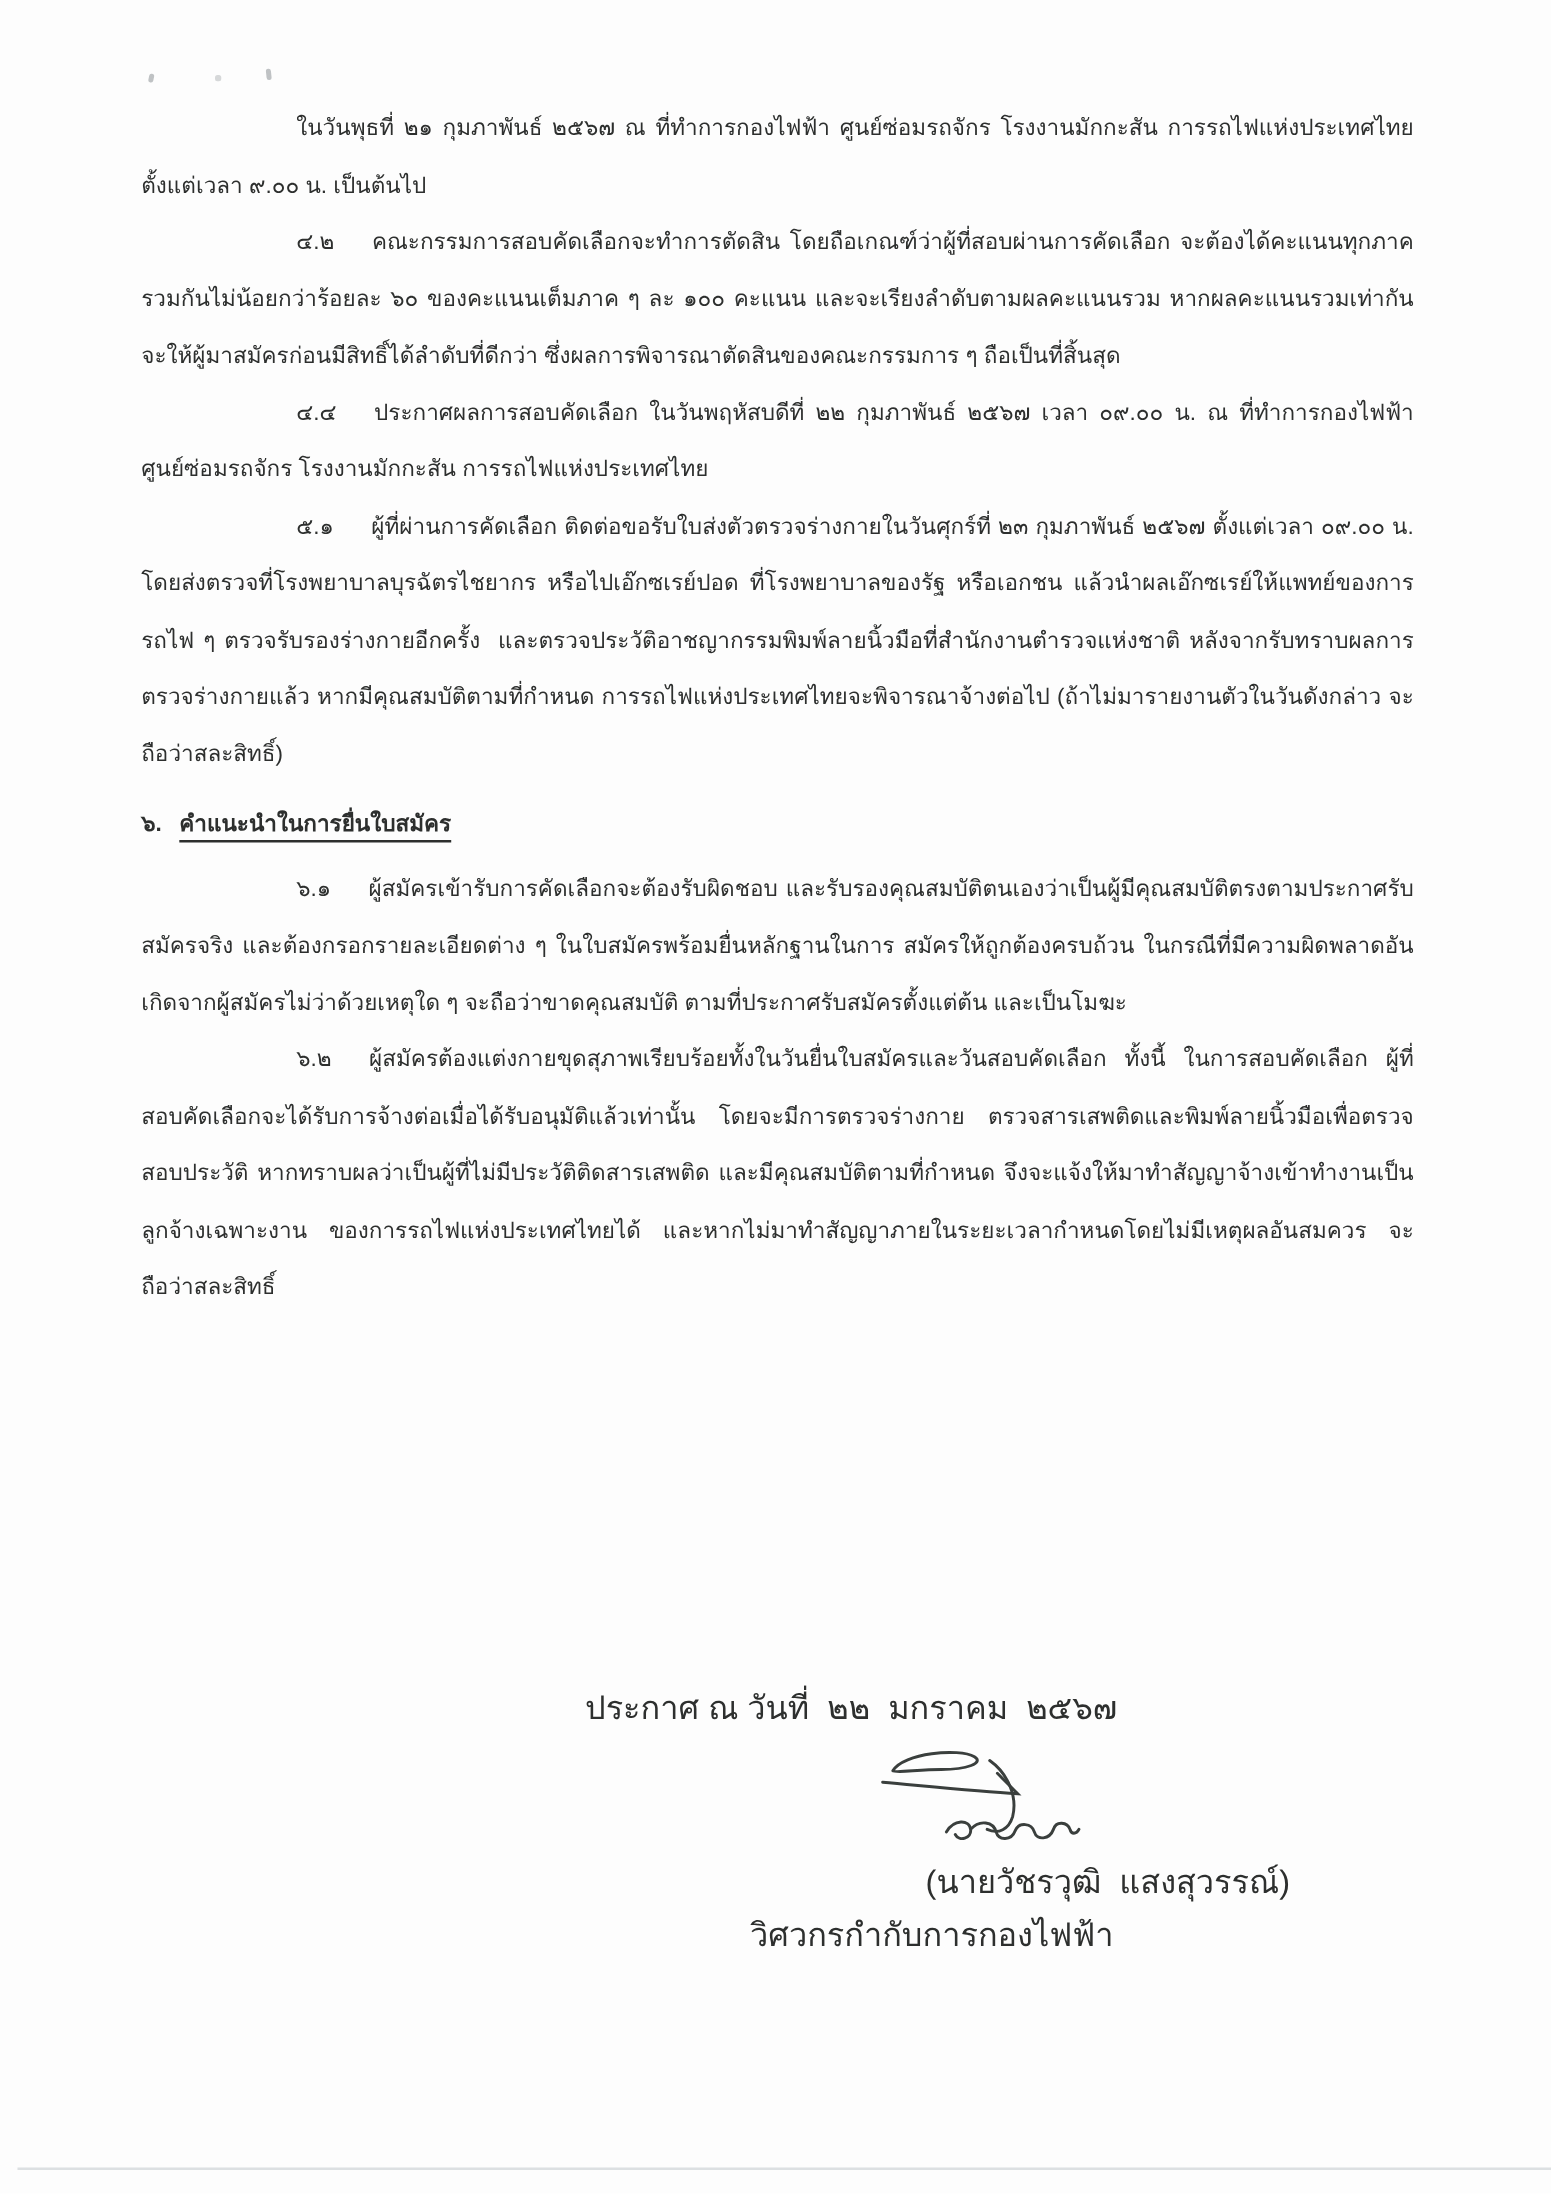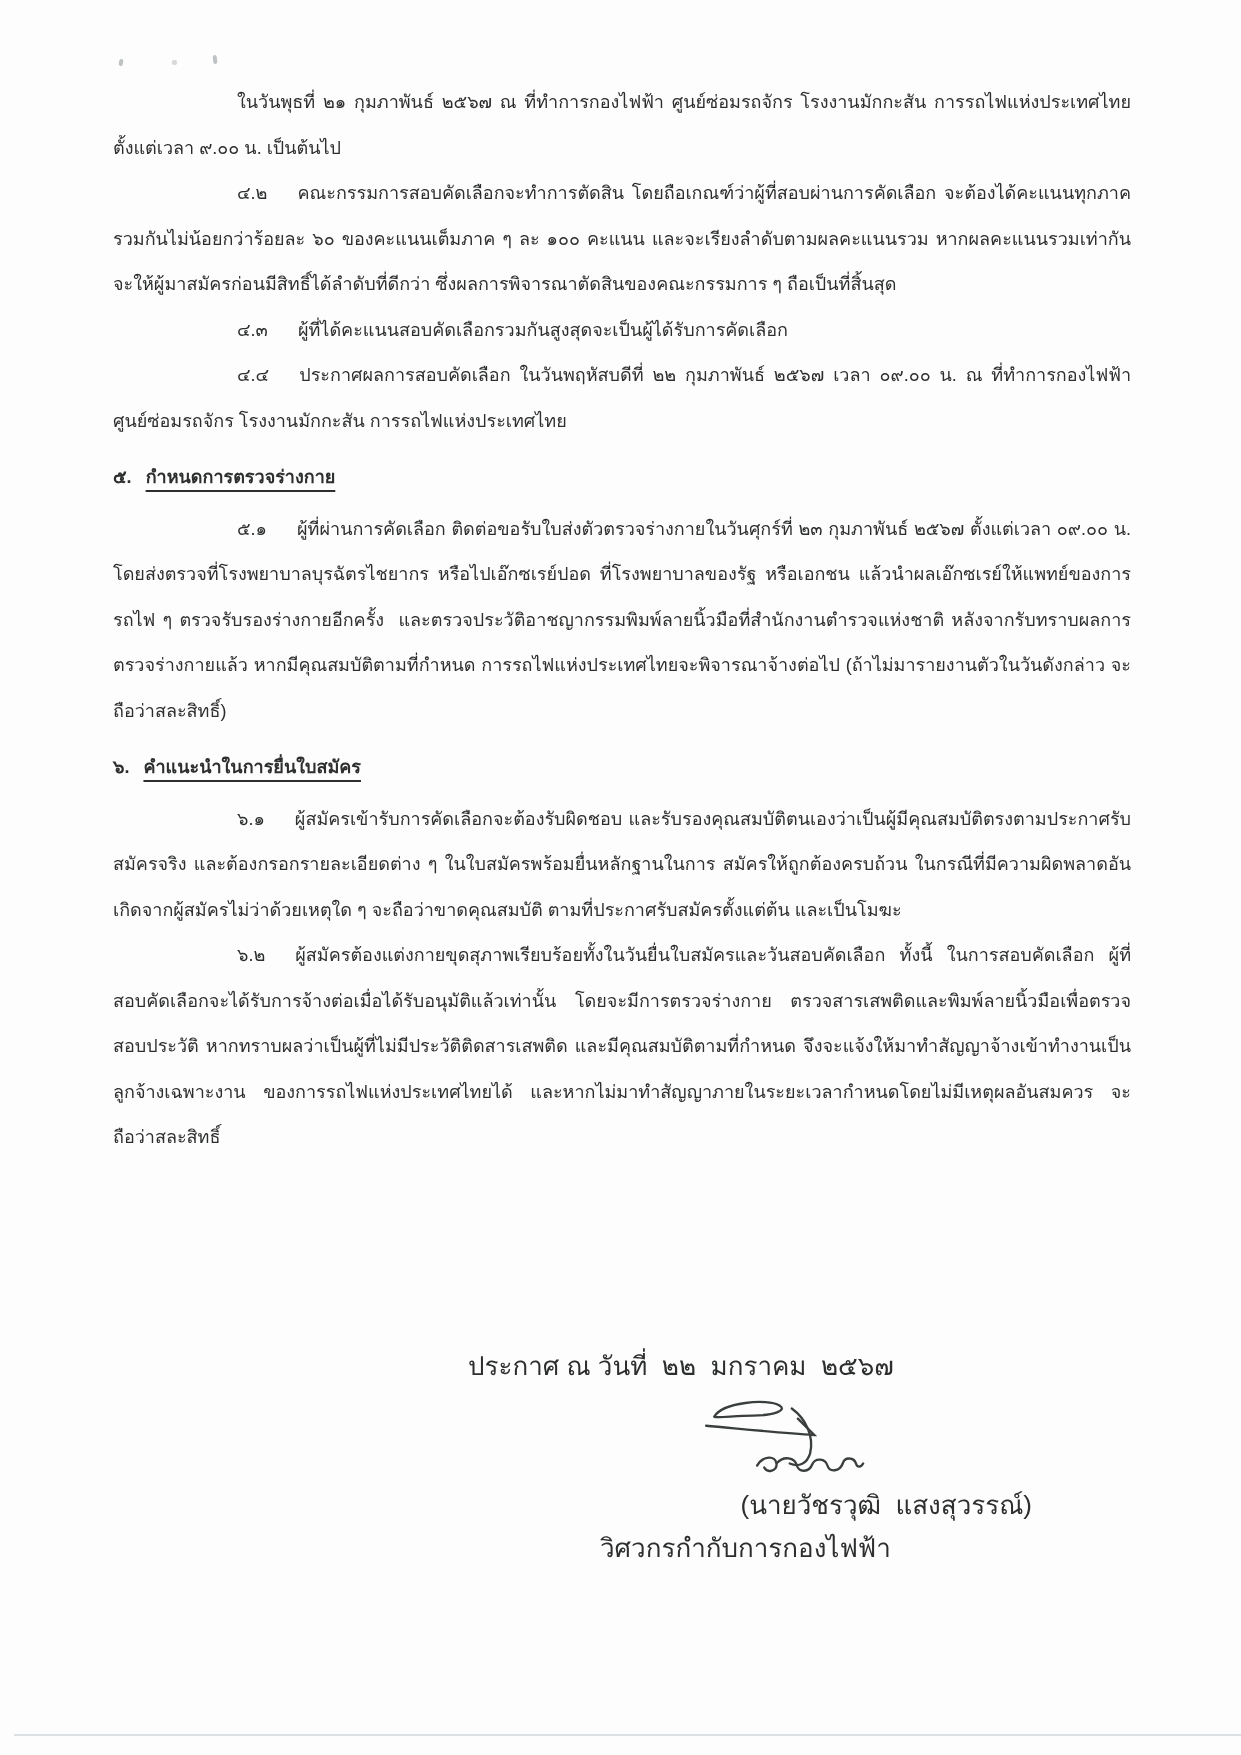--- a/index.html
+++ b/index.html
@@ -95,23 +95,21 @@
 
 <div class="page" style="color: rgb(45, 47, 46); background: rgb(253, 253, 253);">
 
   <div class="speck speck-1"></div>
   <div class="speck speck-2"></div>
   <div class="speck speck-3"></div>
 
   <div class="doc-body">
       <p class="para"><span class="num"></span><span class="txt">ในวันพุธที่ ๒๑ กุมภาพันธ์ ๒๕๖๗ ณ ที่ทำการกองไฟฟ้า ศูนย์ซ่อมรถจักร โรงงานมักกะสัน การรถไฟแห่งประเทศไทย ตั้งแต่เวลา ๙.๐๐ น. เป็นต้นไป</span></p>
       <p class="para"><span class="num">๔.๒</span><span class="txt">คณะกรรมการสอบคัดเลือกจะทำการตัดสิน โดยถือเกณฑ์ว่าผู้ที่สอบผ่านการคัดเลือก จะต้องได้คะแนนทุกภาครวมกันไม่น้อยกว่าร้อยละ ๖๐ ของคะแนนเต็มภาค ๆ ละ ๑๐๐ คะแนน และจะเรียงลำดับตามผลคะแนนรวม หากผลคะแนนรวมเท่ากันจะให้ผู้มาสมัครก่อนมีสิทธิ์ได้ลำดับที่ดีกว่า ซึ่งผลการพิจารณาตัดสินของคณะกรรมการ ๆ ถือเป็นที่สิ้นสุด</span></p>
-      <p class="para"><span class="num">๔.๓</span><span class="txt">ผู้ที่ได้คะแนนสอบคัดเลือกรวมกันสูงสุดจะเป็นผู้ได้รับการคัดเลือก</span></p>
       <p class="para"><span class="num">๔.๔</span><span class="txt">ประกาศผลการสอบคัดเลือก ในวันพฤหัสบดีที่ ๒๒ กุมภาพันธ์ ๒๕๖๗ เวลา ๐๙.๐๐ น. ณ ที่ทำการกองไฟฟ้า ศูนย์ซ่อมรถจักร โรงงานมักกะสัน การรถไฟแห่งประเทศไทย</span></p>
-      <p class="heading"><span class="num">๕.</span><span class="txt">กำหนดการตรวจร่างกาย</span></p>
       <p class="para"><span class="num">๕.๑</span><span class="txt">ผู้ที่ผ่านการคัดเลือก ติดต่อขอรับใบส่งตัวตรวจร่างกายในวันศุกร์ที่ ๒๓ กุมภาพันธ์ ๒๕๖๗ ตั้งแต่เวลา ๐๙.๐๐ น. โดยส่งตรวจที่โรงพยาบาลบุรฉัตรไชยากร หรือไปเอ๊กซเรย์ปอด ที่โรงพยาบาลของรัฐ หรือเอกชน แล้วนำผลเอ๊กซเรย์ให้แพทย์ของการรถไฟ ๆ ตรวจรับรองร่างกายอีกครั้ง&nbsp; และตรวจประวัติอาชญากรรมพิมพ์ลายนิ้วมือที่สำนักงานตำรวจแห่งชาติ หลังจากรับทราบผลการตรวจร่างกายแล้ว หากมีคุณสมบัติตามที่กำหนด การรถไฟแห่งประเทศไทยจะพิจารณาจ้างต่อไป (ถ้าไม่มารายงานตัวในวันดังกล่าว จะถือว่าสละสิทธิ์)</span></p>
       <p class="heading"><span class="num">๖.</span><span class="txt">คำแนะนำในการยื่นใบสมัคร</span></p>
       <p class="para"><span class="num">๖.๑</span><span class="txt">ผู้สมัครเข้ารับการคัดเลือกจะต้องรับผิดชอบ และรับรองคุณสมบัติตนเองว่าเป็นผู้มีคุณสมบัติตรงตามประกาศรับสมัครจริง และต้องกรอกรายละเอียดต่าง ๆ ในใบสมัครพร้อมยื่นหลักฐานในการ สมัครให้ถูกต้องครบถ้วน ในกรณีที่มีความผิดพลาดอันเกิดจากผู้สมัครไม่ว่าด้วยเหตุใด ๆ จะถือว่าขาดคุณสมบัติ ตามที่ประกาศรับสมัครตั้งแต่ต้น และเป็นโมฆะ</span></p>
       <p class="para"><span class="num">๖.๒</span><span class="txt">ผู้สมัครต้องแต่งกายขุดสุภาพเรียบร้อยทั้งในวันยื่นใบสมัครและวันสอบคัดเลือก ทั้งนี้ ในการสอบคัดเลือก ผู้ที่สอบคัดเลือกจะได้รับการจ้างต่อเมื่อได้รับอนุมัติแล้วเท่านั้น โดยจะมีการตรวจร่างกาย ตรวจสารเสพติดและพิมพ์ลายนิ้วมือเพื่อตรวจสอบประวัติ หากทราบผลว่าเป็นผู้ที่ไม่มีประวัติติดสารเสพติด และมีคุณสมบัติตามที่กำหนด จึงจะแจ้งให้มาทำสัญญาจ้างเข้าทำงานเป็นลูกจ้างเฉพาะงาน ของการรถไฟแห่งประเทศไทยได้ และหากไม่มาทำสัญญาภายในระยะเวลากำหนดโดยไม่มีเหตุผลอันสมควร จะถือว่าสละสิทธิ์</span></p>
     </div>
 
   <div class="announce-line">ประกาศ ณ วันที่&nbsp; ๒๒&nbsp; มกราคม&nbsp; ๒๕๖๗</div>
 
   <div class="signature-wrap">
     <svg viewBox="0 0 255 88" fill="none" xmlns="http://www.w3.org/2000/svg">

